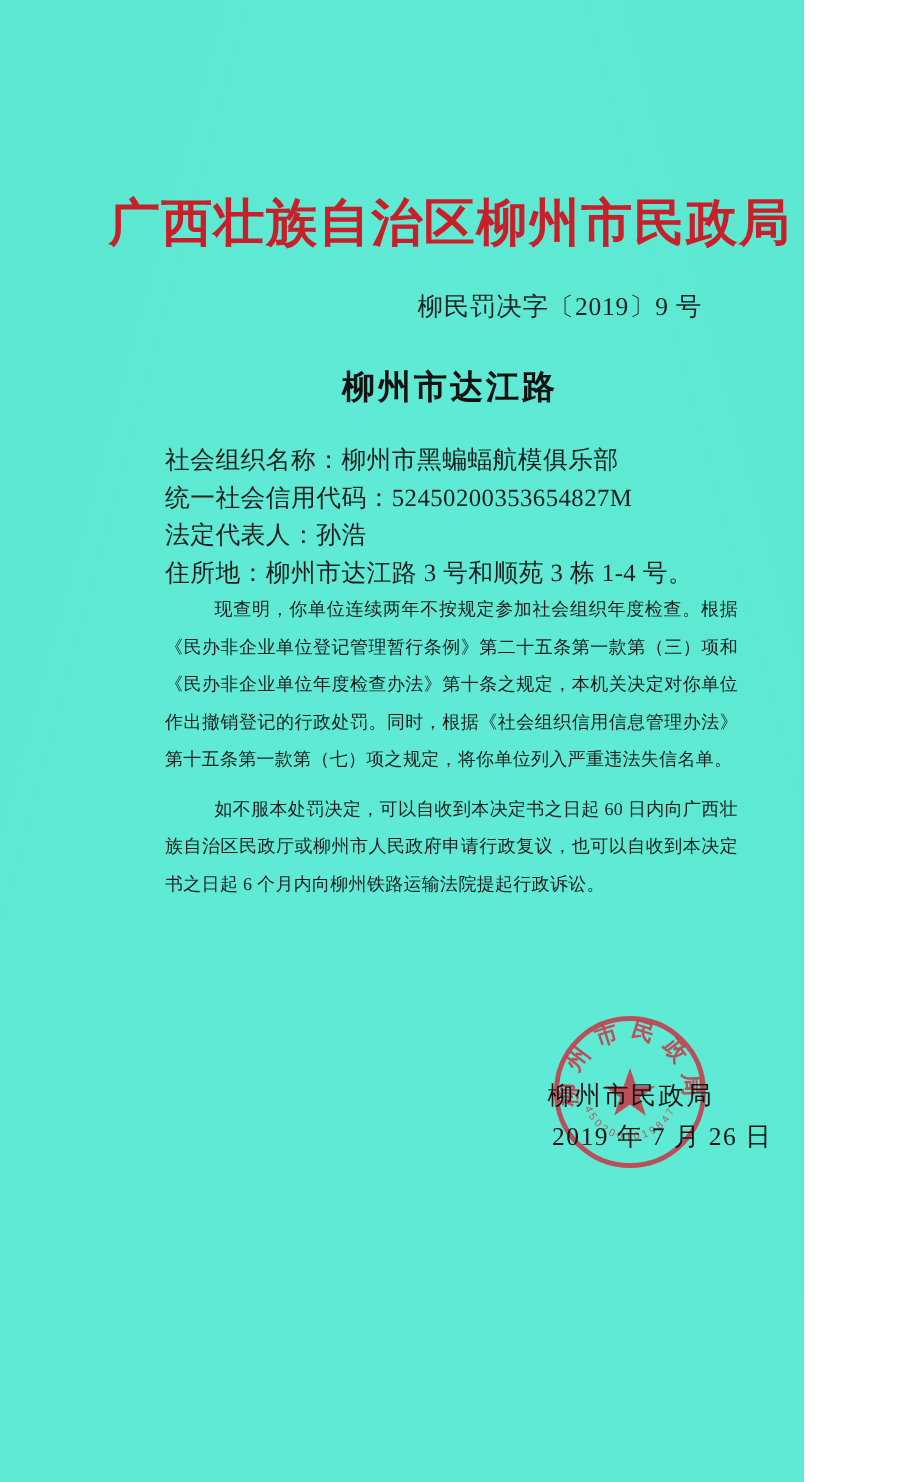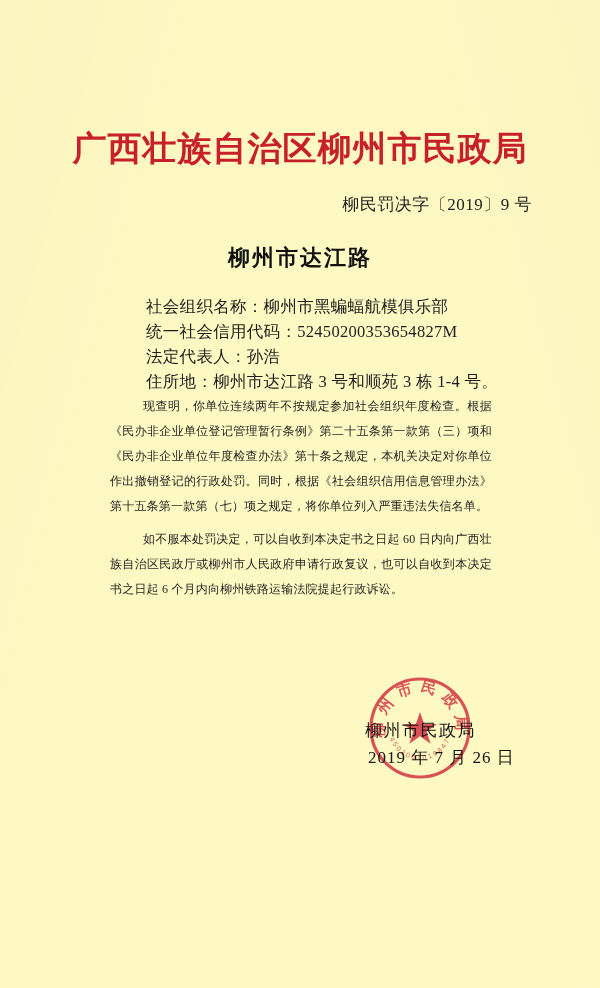--- a/index.html
+++ b/index.html
@@ -11,23 +11,23 @@
     height: 988px;
     background: #ffffff;
     font-family: "Liberation Serif", "DejaVu Serif", serif;
     color: #1b1b1b;
     overflow: hidden;
     position: relative;
   }
 
   .page {
     position: relative;
-    width: 600px;
+    width: 536px;
     height: 988px;
-    background: #fef9c3;
+    background: #5eead4;
     box-sizing: border-box;
   }
 
   
   .scan-tint {
     position: absolute;
     left: 0; top: 0; right: 0; bottom: 0;
     background:
       linear-gradient(105deg, rgba(0,0,0,0.015) 0%, rgba(0,0,0,0) 35%),
       linear-gradient(255deg, rgba(0,0,0,0.012) 0%, rgba(0,0,0,0) 40%);
@@ -77,21 +77,20 @@
     top: 294px;
     width: 382px;
   }
 
   .info-line {
     font-size: 16.5px;
     line-height: 25px;
     letter-spacing: 0.3px;
     color: #1e1e1e;
     white-space: nowrap;
-    margin-left: 36px;
   }
 
   .para {
     font-size: 12px;
     line-height: 25px;
     letter-spacing: 0.2px;
     color: #1e1e1e;
     text-align: justify;
     text-justify: inter-character;
     text-indent: 33px;

